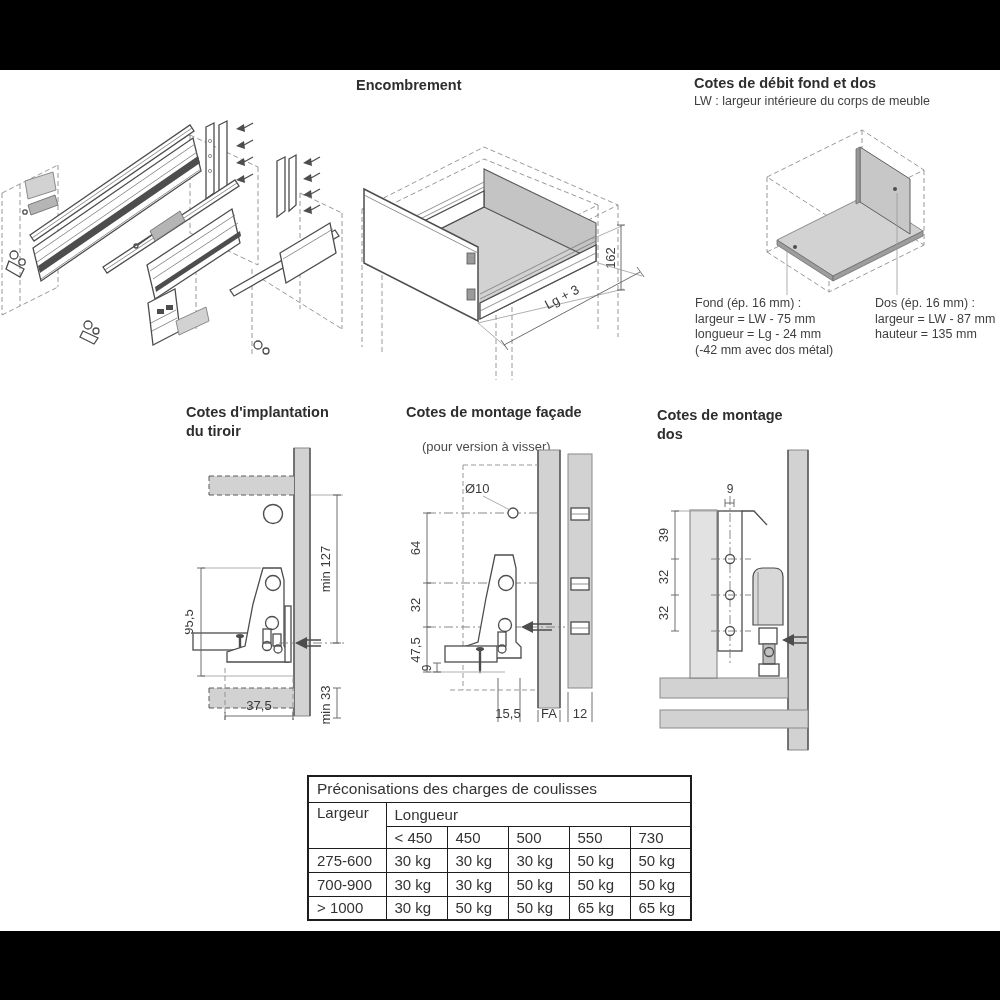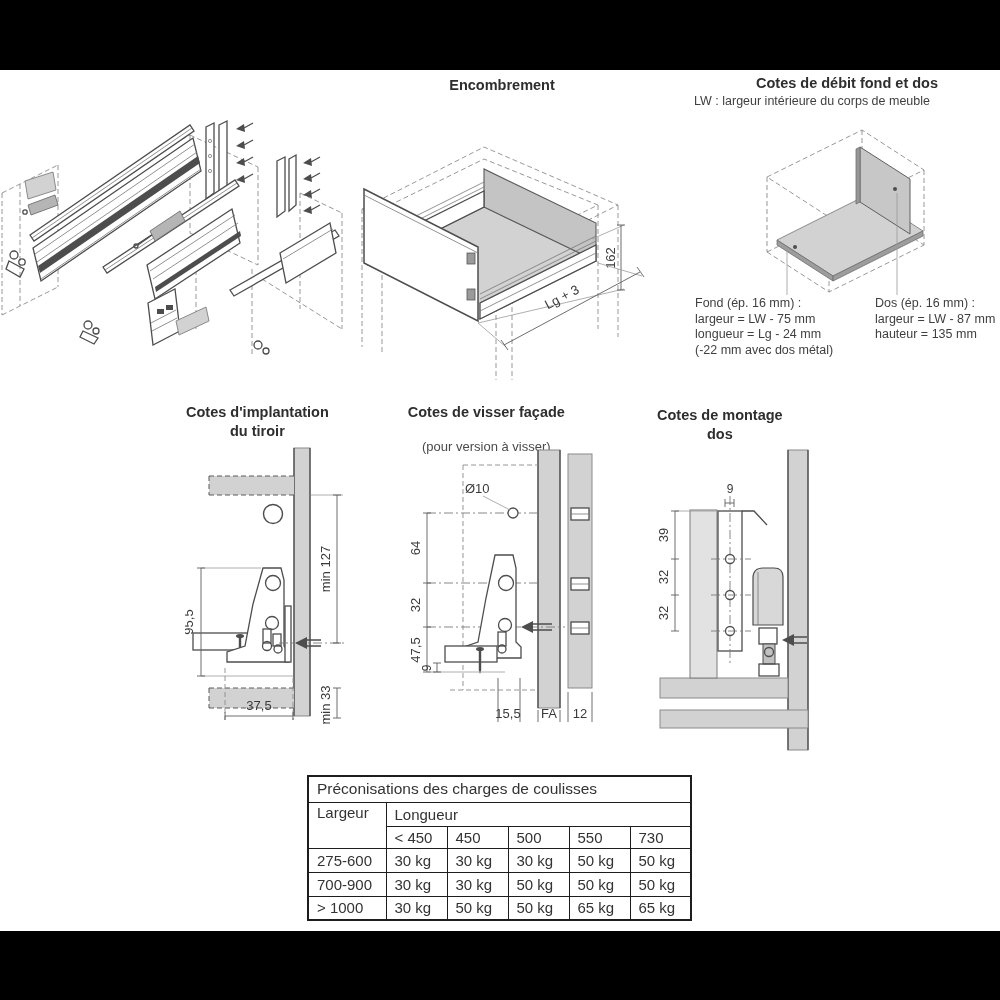--- a/index.html
+++ b/index.html
@@ -1,20 +1,20 @@
 <!DOCTYPE html>
 <html><head>
 <meta charset="utf-8">
 <style>
   html,body{margin:0;padding:0;}
   body{width:1000px;height:1000px;position:relative;background:#fff;
        font-family:"Liberation Sans",sans-serif;color:#3a3a3a;overflow:hidden;}
   .abs{position:absolute;}
   .blackbar{position:absolute;left:0;width:1000px;background:#000;}
-  .sec-title{font-size:14.5px;font-weight:700;color:#2e2e2e;line-height:19px;margin:0;text-align:center;}
+  .sec-title{font-size:14.5px;font-weight:700;color:#2e2e2e;line-height:19px;margin:0;}
   .sec-sub{font-size:13px;font-weight:400;color:#4a4a4a;line-height:17px;margin:16px;}
   .legend{font-size:12.5px;line-height:16px;color:#3f3f3f;}
   .spec{font-size:12.5px;line-height:15.5px;color:#3f3f3f;}
   svg{display:block;}
   .ln{stroke:#4d4d4d;stroke-width:1.3;fill:none;}
   .lnw{stroke:#4d4d4d;stroke-width:1.3;fill:#fff;}
   .lnthin{stroke:#767676;stroke-width:0.8;fill:none;}
   .dash{stroke:#5a5a5a;stroke-width:1;fill:none;stroke-dasharray:5 3;}
   .dashg{stroke:#8c8c8c;stroke-width:0.9;fill:none;stroke-dasharray:5 3;}
   .ddot{stroke:#7c7c7c;stroke-width:0.9;fill:none;stroke-dasharray:9 3 2 3;}
@@ -172,21 +172,21 @@
     <path d="M161,24 L165,22 L165,77 L161,79 Z" style="fill:#979797;stroke:#6f6f6f;stroke-width:0.8"></path>
     <circle cx="200" cy="64" r="2" class="dark"></circle>
 
     <path class="ext" d="M92,126 L92,170 M202,68 L202,170"></path>
   </svg>
 </div>
 <div class="abs spec" style="left:695px;top:296px;width:180px;">
   <div>Fond (ép. 16 mm) :</div>
   <div>largeur = LW - 75 mm</div>
   <div>longueur = Lg - 24 mm</div>
-  <div>(-22 mm avec dos métal)</div>
+  <div>(-42 mm avec dos métal)</div>
 </div>
 <div class="abs spec" style="left:875px;top:296px;width:130px;">
   <div>Dos (ép. 16 mm) :</div>
   <div>largeur = LW - 87 mm</div>
   <div>hauteur = 135 mm</div>
 </div>
 
 <div class="abs" style="left:186px;top:403px;">
   <div class="sec-title">Cotes d'implantation</div>
   <div class="sec-title">du tiroir</div>
@@ -232,21 +232,21 @@
     <path class="dim" d="M152,242 L152,272 M148,242 L156,242 M148,272 L156,272"></path>
     <text class="dlbl" x="145" y="259" text-anchor="middle" transform="rotate(-90 145 259)">min 33</text>
 
     <path class="dashg" d="M40,222 L40,274 M108,232 L108,274"></path>
     <path class="dim" d="M40,270 L108,270 M40,266 L40,274 M108,266 L108,274"></path>
     <text class="dlbl" x="74" y="264" text-anchor="middle">37,5</text>
   </svg>
 </div>
 
 <div class="abs" style="left:406px;top:403px;">
-  <div class="sec-title">Cotes de visser façade</div>
+  <div class="sec-title">Cotes de montage façade</div>
   <div class="sec-sub">(pour version à visser)</div>
 </div>
 <div class="abs" style="left:405px;top:446px;">
   <svg width="200" height="298" viewBox="0 0 200 298">
 
     <rect x="133" y="4" width="22" height="258" class="gfill"></rect>
     <path class="ln" d="M133,4 L133,262 M155,4 L155,262"></path>
 
     <rect x="163" y="8" width="24" height="234" class="gfill"></rect>
     <rect x="166" y="62" width="18" height="12" class="lnw"></rect>

